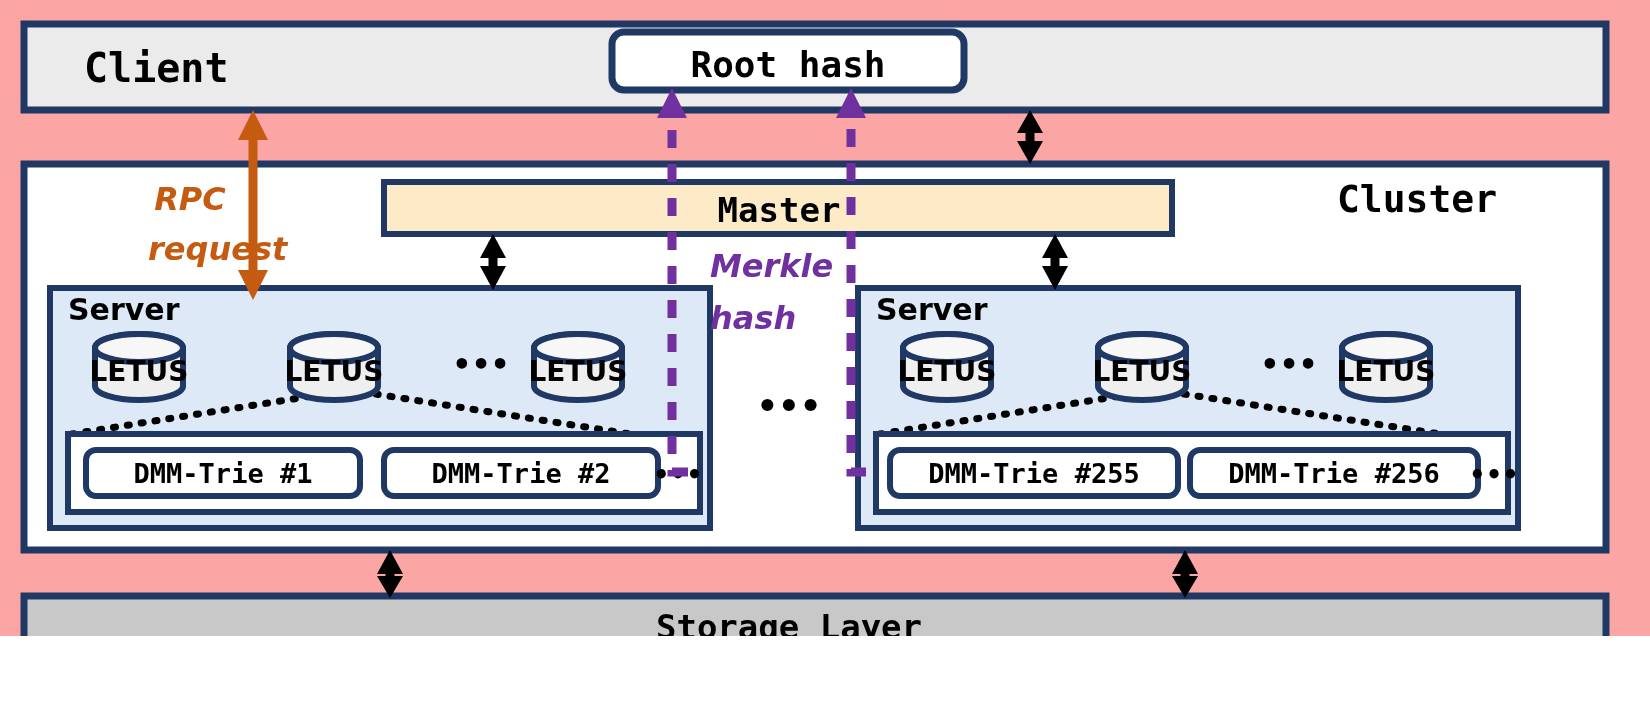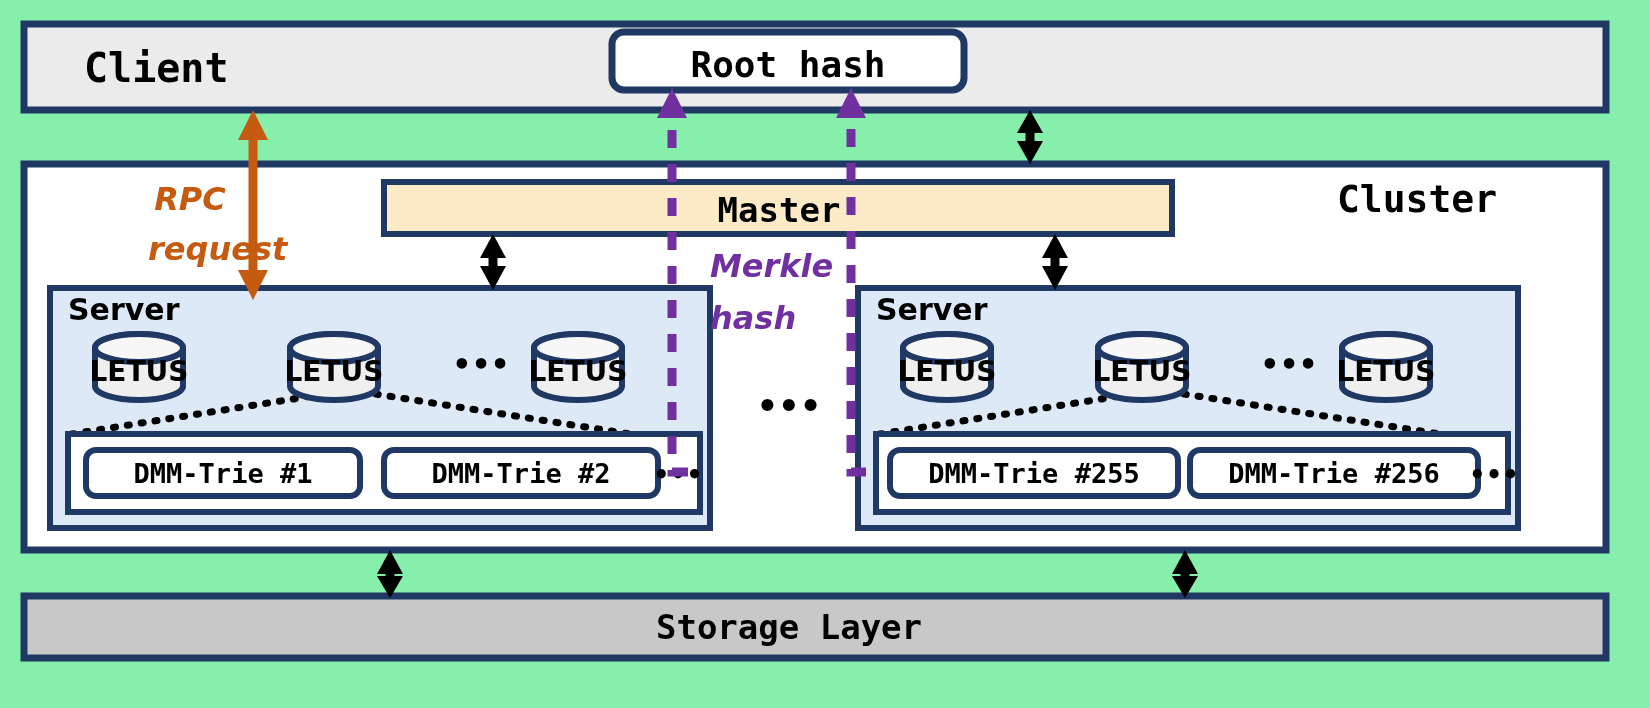--- a/index.html
+++ b/index.html
@@ -1,17 +1,17 @@
 <!DOCTYPE html>
 <html><head>
 <meta charset="utf-8">
 <style>
   html,body{margin:0;padding:0;background:#ffffff;}
   body{width:1650px;height:708px;font-family:"DejaVu Sans Mono",monospace;}
-  #stage{position:relative;width:1650px;height:708px;overflow:hidden;background:#86efac;}
+  #stage{position:relative;width:1650px;height:636px;overflow:hidden;background:#fca5a5;}
   svg{display:block;}
   .mono{font-family:"DejaVu Sans Mono",monospace;font-weight:bold;}
   .sans{font-family:"DejaVu Sans","Liberation Sans",sans-serif;font-weight:bold;}
   .ital{font-family:"DejaVu Sans","Liberation Sans",sans-serif;font-style:italic;font-weight:bold;}
 </style>
 </head>
 <body>
 
 <div id="stage">
 <svg width="1650" height="708" viewBox="0 0 1650 708" xmlns="http://www.w3.org/2000/svg">

